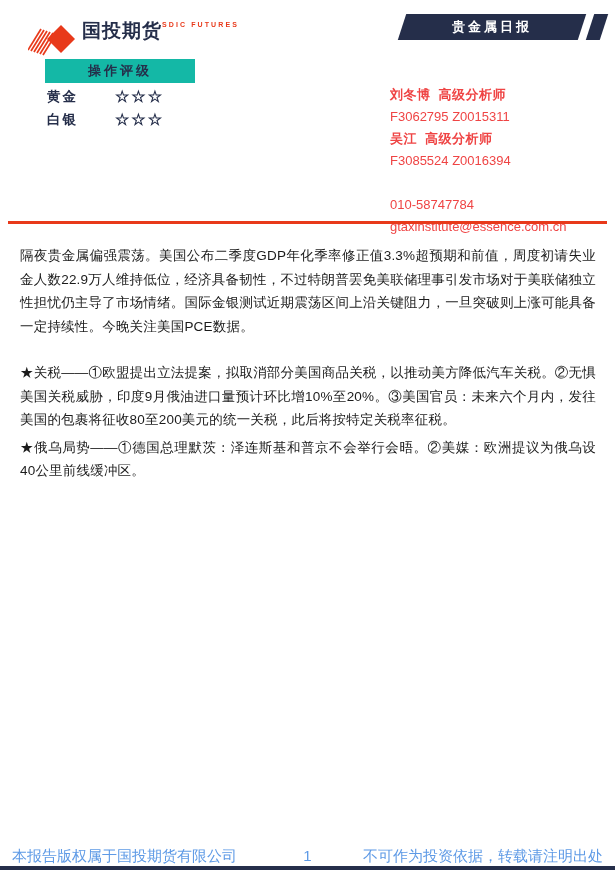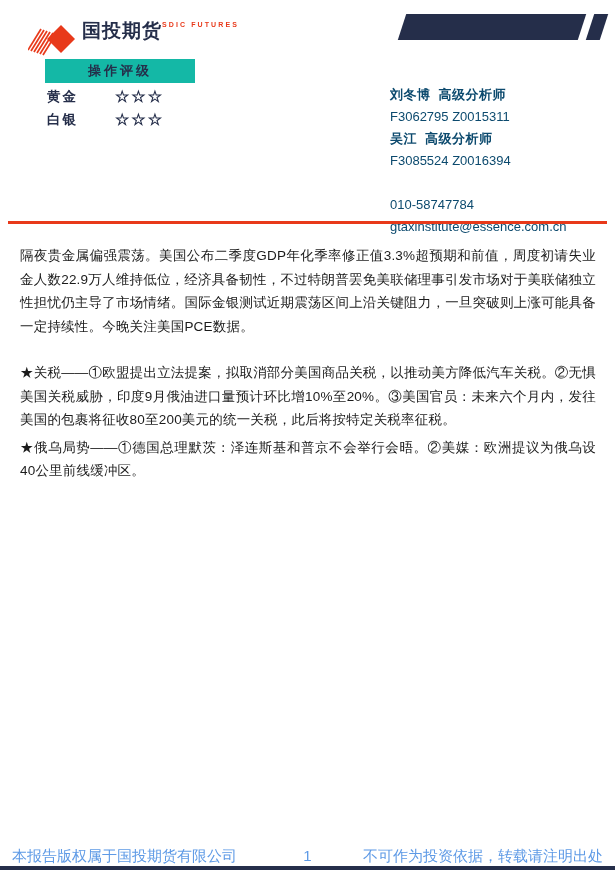--- a/index.html
+++ b/index.html
@@ -109,21 +109,21 @@
     font-size: 16px;
     font-weight: bold;
     letter-spacing: 2px;
     line-height: 16px;
   }
 
   
   .analysts {
     position: absolute;
     left: 390px; top: 84px;
-    color: #0c4a6e;
+    color: #ef4444;
     font-size: 13px;
   }
   .an-line { line-height: 22px; height: 22px; }
   .an-line.bold { font-weight: bold; letter-spacing: 0.5px; }
   .an-gap { height: 22px; }
   .an-sp { display: inline-block; width: 8px; }
 
   
   .red-rule {
     position: absolute;
@@ -182,20 +182,21 @@
     </svg>
     <div class="logo-text-col">
       <span class="logo-cn">国投期货</span>
       <span class="logo-en">SDIC FUTURES</span>
     </div>
   </div>
 
   <div class="banner-wrap">
     <div class="banner-main"></div>
     <div class="banner-tail"></div>
+    <div class="banner-title">贵金属日报</div>
   </div>
 
   <div class="rating-header">操作评级</div>
   <div class="rating-row r0">
     <span class="rating-name">黄金</span>
     <span class="rating-stars">☆☆☆</span>
   </div>
   <div class="rating-row r1">
     <span class="rating-name">白银</span>
     <span class="rating-stars">☆☆☆</span>

